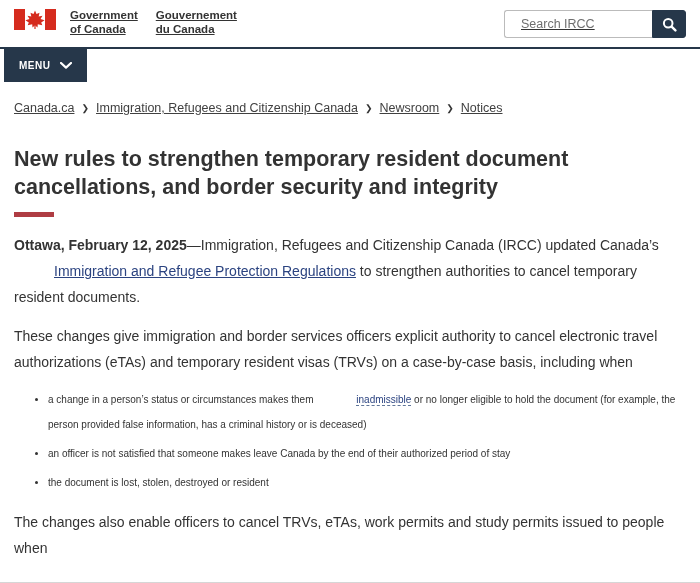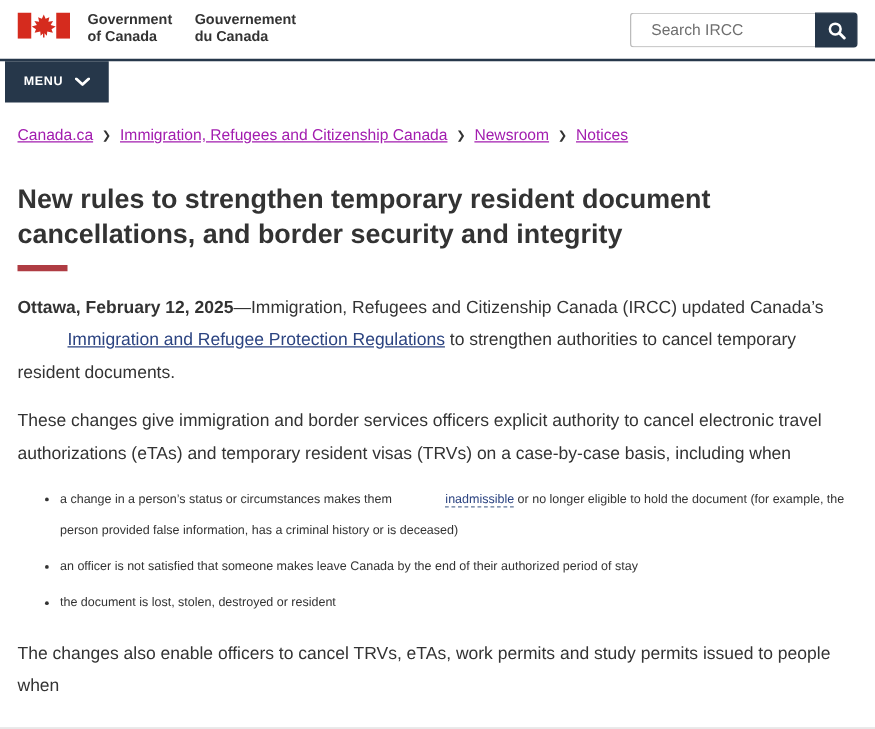--- a/index.html
+++ b/index.html
@@ -10,23 +10,24 @@
     overflow: hidden;
     background: #ffffff;
     font-family: "Liberation Sans", sans-serif;
     color: #333333;
   }
 
   
   .site-header {
     display: flex;
     justify-content: space-between;
-    align-items: center;
+    align-items: flex-start;
     padding: 8px 14px 9px 14px;
     border-bottom: 2px solid #26374a;
+    text-decoration: underline;
   }
   .fip-brand { display: flex; align-items: flex-start; gap: 14px; }
   .fip-flag { display: block; margin-top: 1px; }
   .fip-names { display: flex; gap: 18px; }
   .fip-name {
     font-size: 11.5px;
     line-height: 14px;
     font-weight: bold;
     color: #333;
     white-space: pre-line;
@@ -76,21 +77,21 @@
     cursor: pointer;
   }
 
   
   .breadcrumb {
     margin: 16px 14px 0 14px;
     font-size: 12.5px;
     line-height: 18px;
   }
   .breadcrumb a {
-    color: #a21caf;
+    color: #404040;
     text-decoration: underline;
     cursor: pointer;
   }
   .crumb-sep {
     display: inline-block;
     margin: 0 7px;
     font-size: 9px;
     color: #333;
     vertical-align: 1px;
   }

